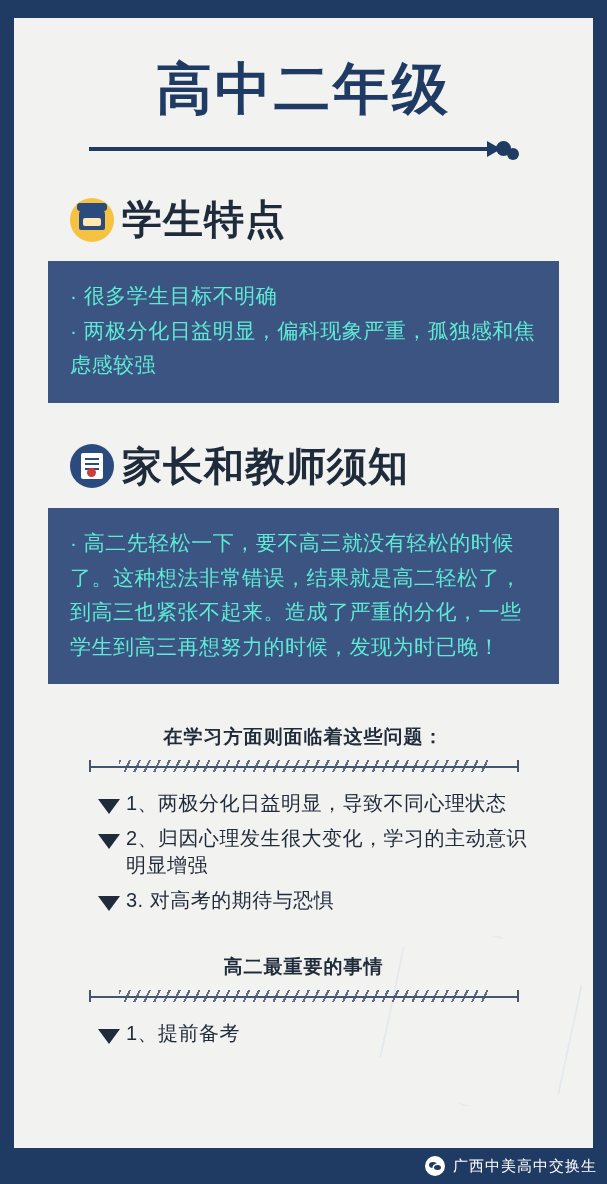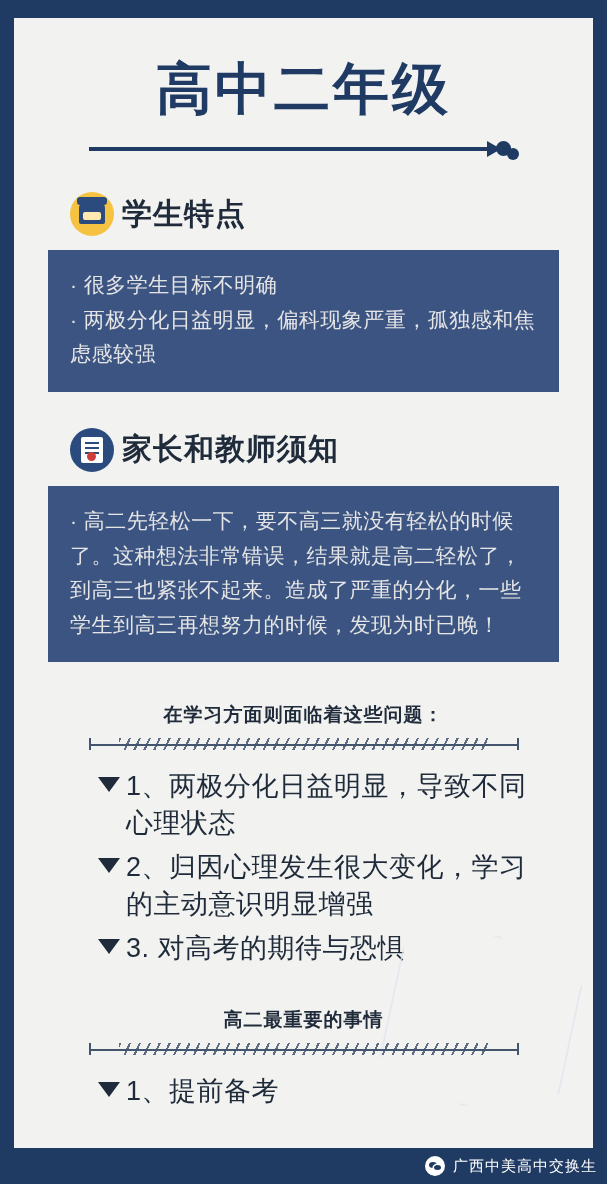--- a/index.html
+++ b/index.html
@@ -175,30 +175,30 @@
   .icon-book .seal {
     position: absolute;
     left: 6px; bottom: 2px;
     width: 9px; height: 9px;
     border-radius: 50%;
     background: #cf3c3c;
   }
   .sec-head .label {
     font-family: "DejaVu Sans", sans-serif;
     font-weight: bold;
-    font-size: 30px;
+    font-size: 40px;
     color: #1f2b3a;
     letter-spacing: 1px;
   }
 
   
   .navy-box {
     margin: 14px 34px 8px 34px;
     background: #3b5482;
-    color: #e5e5e5;
+    color: #5eead4;
     padding: 18px 22px 20px 22px;
     font-size: 21px;
     line-height: 1.65;
     letter-spacing: .5px;
   }
   .navy-box .line {
     margin: 0;
   }
 
   
@@ -244,21 +244,21 @@
 
   
   .tri-list {
     margin: 18px 0 0 0;
     padding: 0 46px 0 84px;
     list-style: none;
   }
   .tri-list li {
     display: flex;
     align-items: flex-start;
-    font-size: 27px;
+    font-size: 20px;
     line-height: 1.35;
     color: #1f2b3a;
     margin-bottom: 8px;
     letter-spacing: .5px;
   }
   .tri-list li .tri {
     flex: 0 0 auto;
     margin: 9px 6px 0 0;
     width: 0; height: 0;
     border-left: 11px solid transparent;

